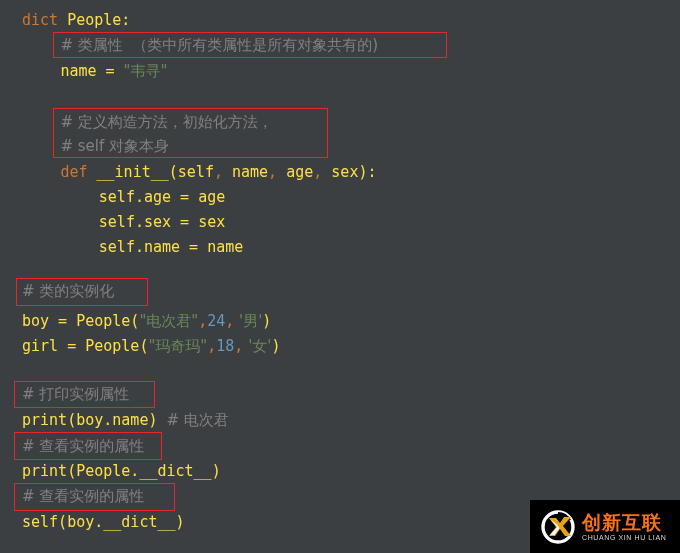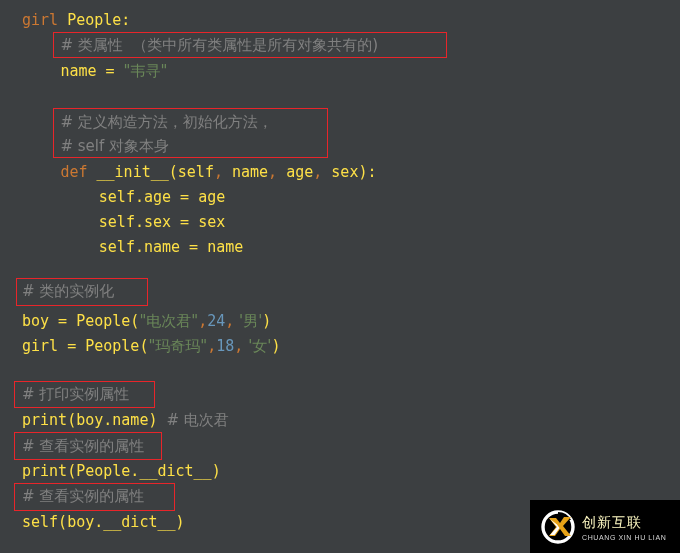--- a/index.html
+++ b/index.html
@@ -69,42 +69,42 @@
     flex: 0 0 auto;
     position: relative;
   }
   .wm-text {
     margin-left: 4px;
     display: flex;
     flex-direction: column;
     justify-content: center;
   }
   .wm-cn {
-    color: #fef9c3;
+    color: #f97316;
     font-family: "DejaVu Sans", "Liberation Sans", sans-serif;
-    font-size: 14px;
-    font-weight: normal;
+    font-size: 19px;
+    font-weight: bold;
     line-height: 21px;
     letter-spacing: 1px;
   }
   .wm-en {
     color: #d8d8d8;
     font-family: "Liberation Sans", sans-serif;
     font-size: 7px;
     line-height: 9px;
     letter-spacing: 0.6px;
   }
 </style>
 </head>
 <body>
 
 <div id="screenshot">
 
   <div class="code" id="code-canvas">
-      <div class="line" style="left: 22px; top: 8px;"><span class="kw">girl</span><span class="plain"> People:</span></div>
+      <div class="line" style="left: 22px; top: 8px;"><span class="kw">dict</span><span class="plain"> People:</span></div>
       <div class="line" style="left: 60.4px; top: 33px;"><span class="cmt cmt-cjk"># 类属性  （类中所有类属性是所有对象共有的)</span></div>
       <div class="line" style="left: 60.4px; top: 59px;"><span class="plain">name = </span><span class="str cjk-str">"韦寻"</span></div>
       <div class="line" style="left: 60.4px; top: 110px;"><span class="cmt cmt-cjk"># 定义构造方法，初始化方法，</span></div>
       <div class="line" style="left: 60.4px; top: 134px;"><span class="cmt cmt-cjk"># self 对象本身</span></div>
       <div class="line" style="left: 60.4px; top: 160px;"><span class="kw">def</span><span class="plain"> __init__(self</span><span class="comma">,</span><span class="plain"> name</span><span class="comma">,</span><span class="plain"> age</span><span class="comma">,</span><span class="plain"> sex):</span></div>
       <div class="line" style="left: 98.8px; top: 185px;"><span class="plain">self.age = age</span></div>
       <div class="line" style="left: 98.8px; top: 210px;"><span class="plain">self.sex = sex</span></div>
       <div class="line" style="left: 98.8px; top: 235px;"><span class="plain">self.name = name</span></div>
       <div class="line" style="left: 22px; top: 279px;"><span class="cmt cmt-cjk"># 类的实例化</span></div>
       <div class="line" style="left: 22px; top: 309px;"><span class="plain">boy = People(</span><span class="str cjk-str">"电次君"</span><span class="comma">,</span><span class="num">24</span><span class="comma">,</span><span class="str cjk-str"> '男'</span><span class="plain">)</span></div>

